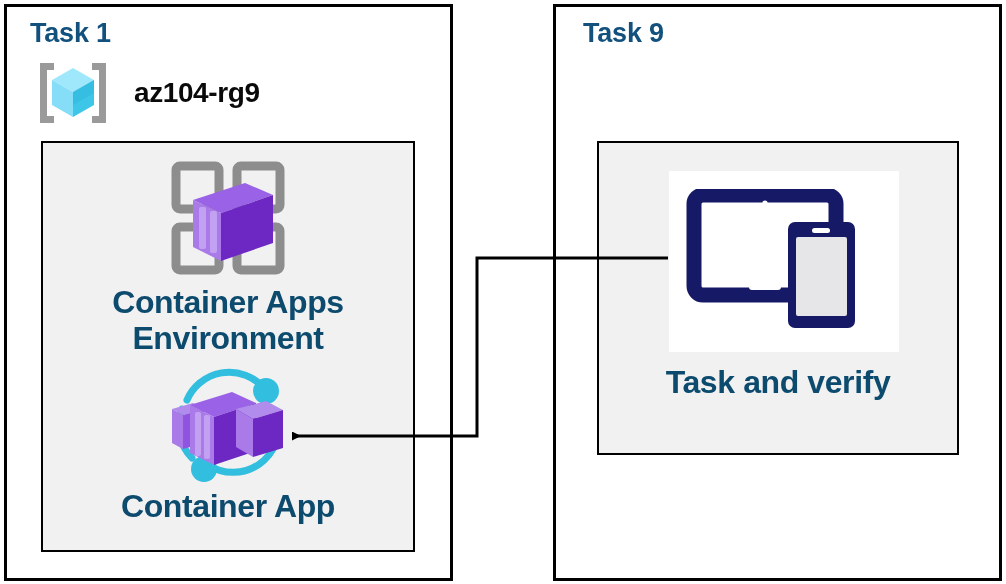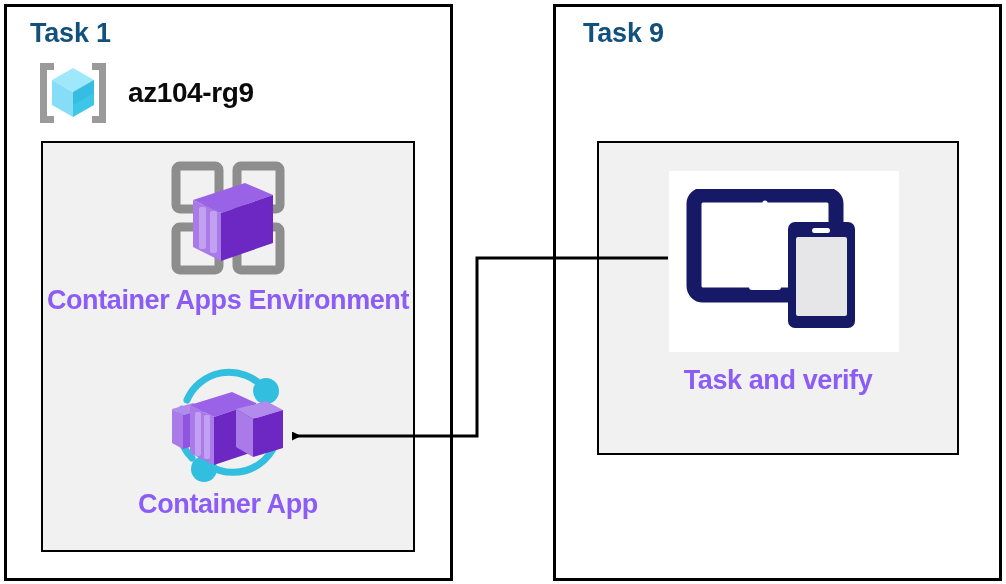--- a/index.html
+++ b/index.html
@@ -38,21 +38,21 @@
   #task1-title { left: 30px;  top: 18px; }
   #task2-title { left: 583px; top: 18px; }
 
   
   #rg-row {
     position: absolute;
     left: 36px;
     top: 60px;
     display: flex;
     align-items: center;
-    gap: 18px;
+    gap: 24px;
   }
   #rg-icon { width: 74px; height: 66px; display: block; }
   #rg-label {
     font-size: 28px;
     font-weight: bold;
     color: #0a0a0a;
     letter-spacing: -0.4px;
     white-space: nowrap;
   }
 
@@ -71,23 +71,23 @@
     position: absolute;
     width: 100%;
     display: flex;
     flex-direction: column;
     align-items: center;
   }
   #cae-item { top: 12px; }
   #capp-item { top: 222px; justify-content: center; }
 
   .item-label {
-    font-size: 27px;
+    font-size: 32px;
     font-weight: bold;
-    color: #8b5cf6;
+    color: #0c4a6e;
     line-height: 1.12;
     text-align: center;
     letter-spacing: -0.4px;
   }
 
   
   #tv-card {
     position: absolute;
     left: 70px;
     top: 28px;

